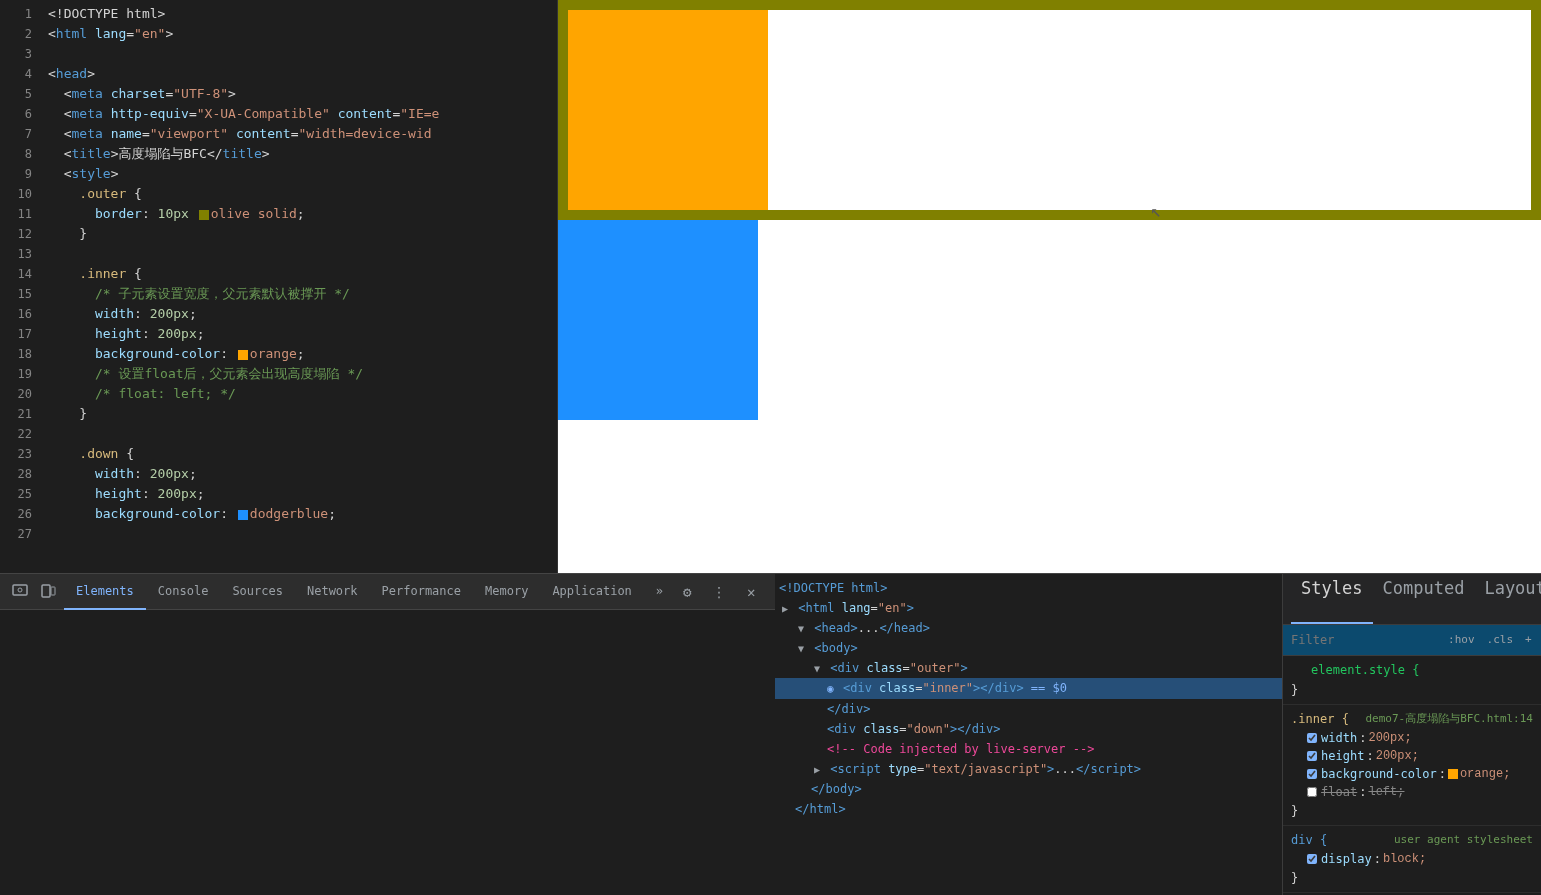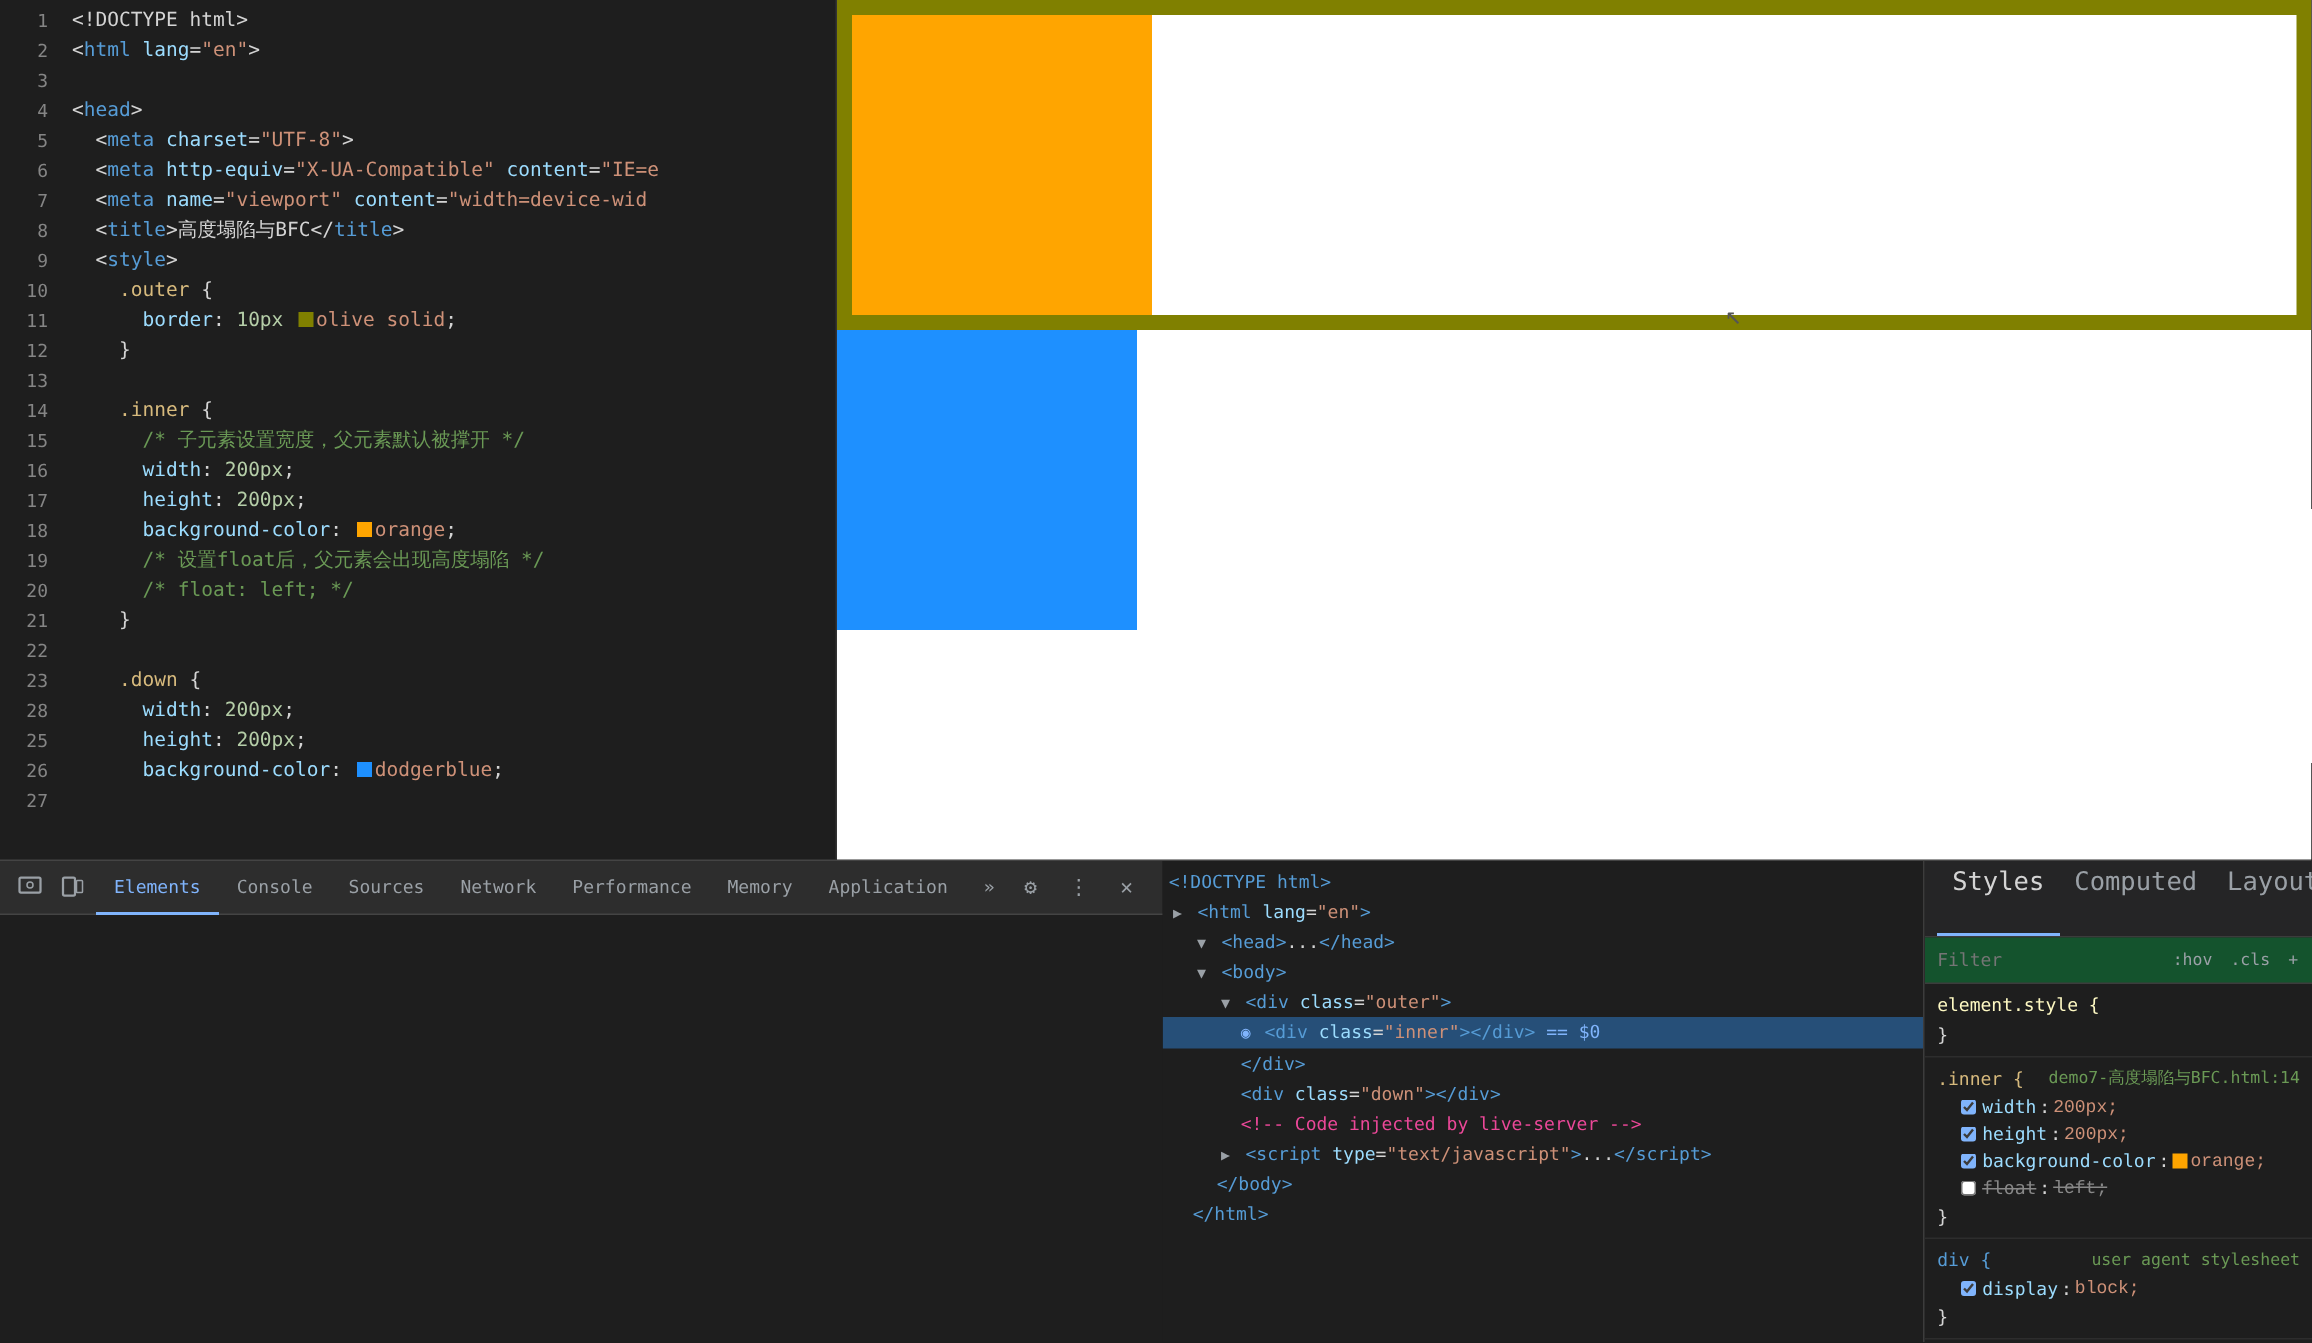--- a/index.html
+++ b/index.html
@@ -238,21 +238,21 @@
     .styles-subtab.active {
       color: #d4d4d4;
       border-bottom: 2px solid #80b4fc;
     }
 
     .styles-filter-bar {
       display: flex;
       align-items: center;
       padding: 4px 8px;
       border-bottom: 1px solid #3c3c3c;
-      background: #14532d;
+      background: #0c4a6e;
     }
 
     .styles-filter-input {
       flex: 1;
       background: transparent;
       border: none;
       color: #d4d4d4;
       font-size: 12px;
       outline: none;
       font-family: inherit;
@@ -299,21 +299,21 @@
     .styles-prop-value { color: #ce9178; font-family: Liberation Mono, monospace; }
     .styles-prop-strikethrough { text-decoration: line-through; color: #888; }
     .styles-checkbox {
       width: 10px;
       height: 10px;
       margin-right: 4px;
       accent-color: #80b4fc;
     }
     .styles-close-brace { color: #d4d4d4; }
 
-    .element-style-selector { color: #fef9c3; }
+    .element-style-selector { color: #22c55e; margin-left: 20px; }
     .div-tag { color: #569cd6; }
 
     
     ::-webkit-scrollbar { width: 6px; height: 6px; }
     ::-webkit-scrollbar-track { background: #1e1e1e; }
     ::-webkit-scrollbar-thumb { background: #424242; border-radius: 3px; }
   </style>
 </head>
 <body>
 

